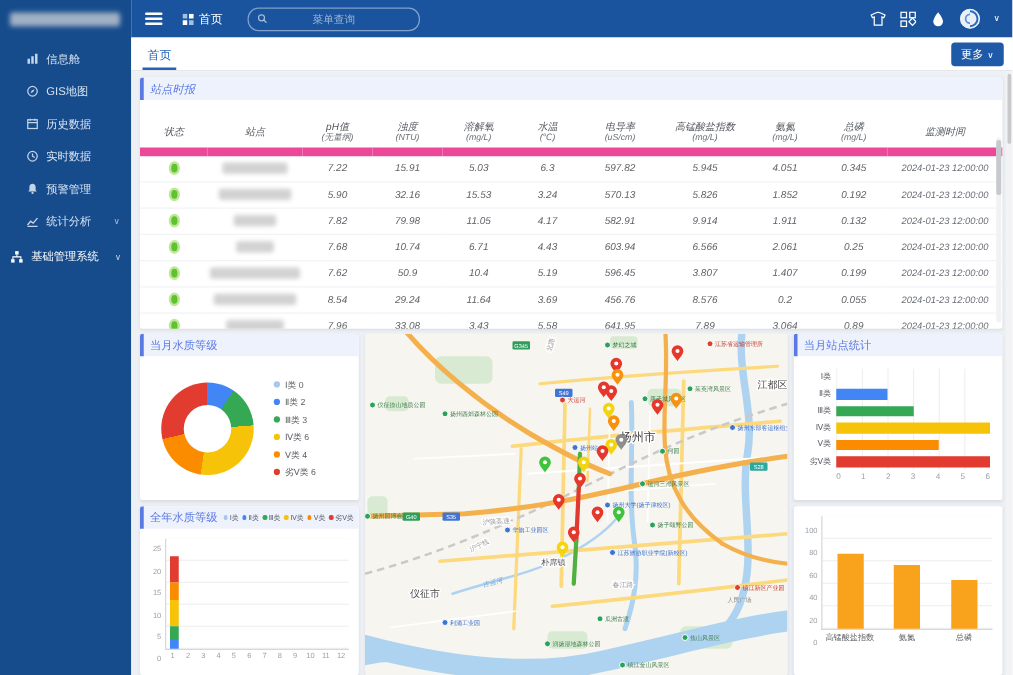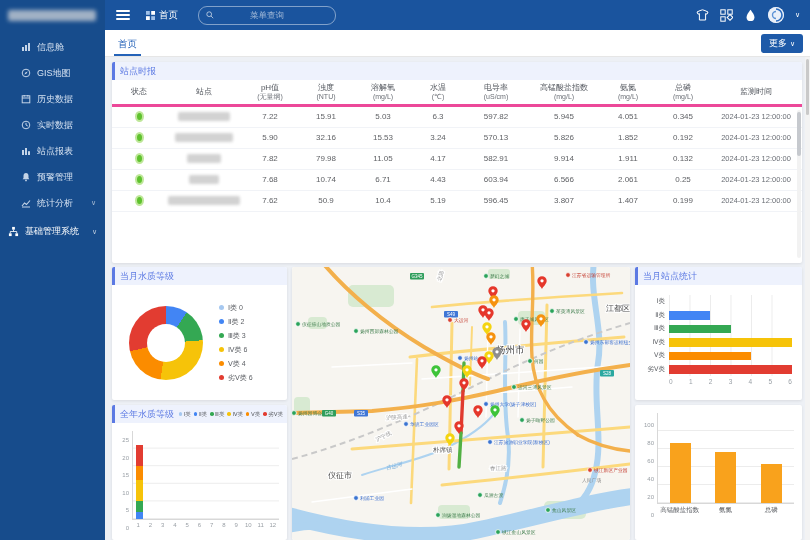--- a/index.html
+++ b/index.html
@@ -34,29 +34,29 @@
   
   .tabbar{position:absolute;left:105px;top:30px;width:705px;height:27px;background:#fff;border-bottom:1px solid #e6e6e6;box-sizing:border-box;}
   .tab{position:absolute;left:9px;top:5px;color:#2563b8;font-size:9.5px;padding:3px 4px;border-bottom:2px solid #2563b8;cursor:pointer;}
   .btn-more{position:absolute;right:7px;top:4px;background:#1e5aa8;color:#fff;font-size:9px;padding:3px 8px;border-radius:3px;cursor:pointer;}
   .btn-more .caret{font-size:7px;margin-left:3px;}
   
   .content{position:absolute;left:105px;top:57px;width:705px;height:483px;background:#edf0f5;}
   .panel{position:absolute;background:#fff;border-radius:2px;box-shadow:0 1px 3px rgba(0,0,0,.09);overflow:hidden;}
   .ptitle{height:18px;background:#eef2fd;display:flex;align-items:center;padding-left:8px;font-size:9px;color:#5b79e3;position:relative;flex:none;}
   .ptitle::before{content:"";position:absolute;left:0;top:0;bottom:0;width:2.5px;background:#5b79e3;}
-  .p-table{left:7px;top:5px;width:690px;height:201px;}
+  .p-table{left:7px;top:5px;width:690px;height:201px;font-style:italic;}
   .p-donut{left:7px;top:210px;width:175px;height:133px;}
   .p-map{left:187px;top:210px;width:338px;height:273px;}
   .p-hbar{left:530px;top:210px;width:167px;height:133px;}
   .p-stack{left:7px;top:348px;width:175px;height:135px;}
   .p-vbar{left:530px;top:348px;width:167px;height:135px;}
   
   table{width:100%;border-collapse:collapse;table-layout:fixed;}
-  th{font-weight:normal;color:#54585f;font-size:8px;padding:3px 0 2px;border-bottom:3px solid #ec4899;line-height:1.25;margin-left:20px;}
+  th{font-weight:normal;color:#54585f;font-size:8px;padding:17px 0 2px;border-bottom:7px solid #ec4899;line-height:1.25;margin-left:20px;}
   th .cunit{font-size:7px;color:#6b6f76;}
   td{text-align:center;font-size:8px;color:#606266;height:20px;border-bottom:1px solid #f1f3f7;padding:0;}
   td.time{font-size:7.5px;color:#6a6e75;}
   .dot{display:inline-block;width:9px;height:11px;border-radius:50%;background:#5fc22e;border:2px solid #bfe79a;box-sizing:border-box;vertical-align:middle;}
   .blur{display:inline-block;height:9px;background:#d2d2d2;border-radius:2px;filter:blur(1.6px);vertical-align:middle;}
   .tscroll{position:absolute;right:1px;top:48px;width:4px;height:148px;background:#f2f2f2;border-radius:2px;}
   .tscroll::after{content:"";position:absolute;top:2px;left:0;width:4px;height:44px;border-radius:2px;background:#c6c9ce;}
   
   .donut-body{display:flex;align-items:center;height:115px;}
   .donut{width:74px;height:74px;border-radius:50%;margin-left:17px;position:relative;flex:none;}
@@ -135,28 +135,20 @@
             <line x1="6.8" y1="1" x2="6.8" y2="2.6" stroke="#d7e3f2" stroke-width="1"></line>
           </svg>
         <span>历史数据</span>
       </div>
       <div class="mitem">
         <svg class="mi" viewBox="0 0 10 10">
             <circle cx="5" cy="5" r="3.8" fill="none" stroke="#d7e3f2" stroke-width="1"></circle>
             <path d="M5 2.8 L5 5 L6.8 6" fill="none" stroke="#d7e3f2" stroke-width="1"></path>
           </svg>
         <span>实时数据</span>
-      </div>
-      <div class="mitem">
-        <svg class="mi" viewBox="0 0 10 10">
-            <rect x="1" y="4" width="2" height="5" fill="#d7e3f2"></rect>
-            <rect x="4" y="2" width="2" height="7" fill="#d7e3f2"></rect>
-            <rect x="7" y="5.2" width="2" height="3.8" fill="#d7e3f2"></rect>
-          </svg>
-        <span>站点报表</span>
       </div>
       <div class="mitem">
         <svg class="mi" viewBox="0 0 10 10">
             <path d="M5 1 C3.4 1 2.5 2.2 2.5 3.8 L2.5 6 L1.6 7.2 L8.4 7.2 L7.5 6 L7.5 3.8 C7.5 2.2 6.6 1 5 1 Z" fill="#d7e3f2"></path>
             <circle cx="5" cy="8.4" r="0.9" fill="#d7e3f2"></circle>
           </svg>
         <span>预警管理</span>
       </div>
       <div class="mitem">
         <svg class="mi" viewBox="0 0 10 10">
@@ -354,20 +346,46 @@
               <td>7.62</td>
               <td>50.9</td>
               <td>10.4</td>
               <td>5.19</td>
               <td>596.45</td>
               <td>3.807</td>
               <td>1.407</td>
               <td>0.199</td>
               <td class="time">2024-01-23 12:00:00</td>
             </tr>
+            <tr>
+              <td><span class="dot"></span></td>
+              <td><span class="blur" style="width: 66px;"></span></td>
+              <td>8.54</td>
+              <td>29.24</td>
+              <td>11.64</td>
+              <td>3.69</td>
+              <td>456.76</td>
+              <td>8.576</td>
+              <td>0.2</td>
+              <td>0.055</td>
+              <td class="time">2024-01-23 12:00:00</td>
+            </tr>
+            <tr>
+              <td><span class="dot"></span></td>
+              <td><span class="blur" style="width: 46px;"></span></td>
+              <td>7.96</td>
+              <td>33.08</td>
+              <td>3.43</td>
+              <td>5.58</td>
+              <td>641.95</td>
+              <td>7.89</td>
+              <td>3.064</td>
+              <td>0.89</td>
+              <td class="time">2024-01-23 12:00:00</td>
+            </tr>
           </tbody>
       </table>
       <div class="tscroll"></div>
     </div>
 
     <div class="panel p-donut">
       <div class="ptitle">
           <span>当月水质等级</span>
         </div>
       <div class="donut-body">

